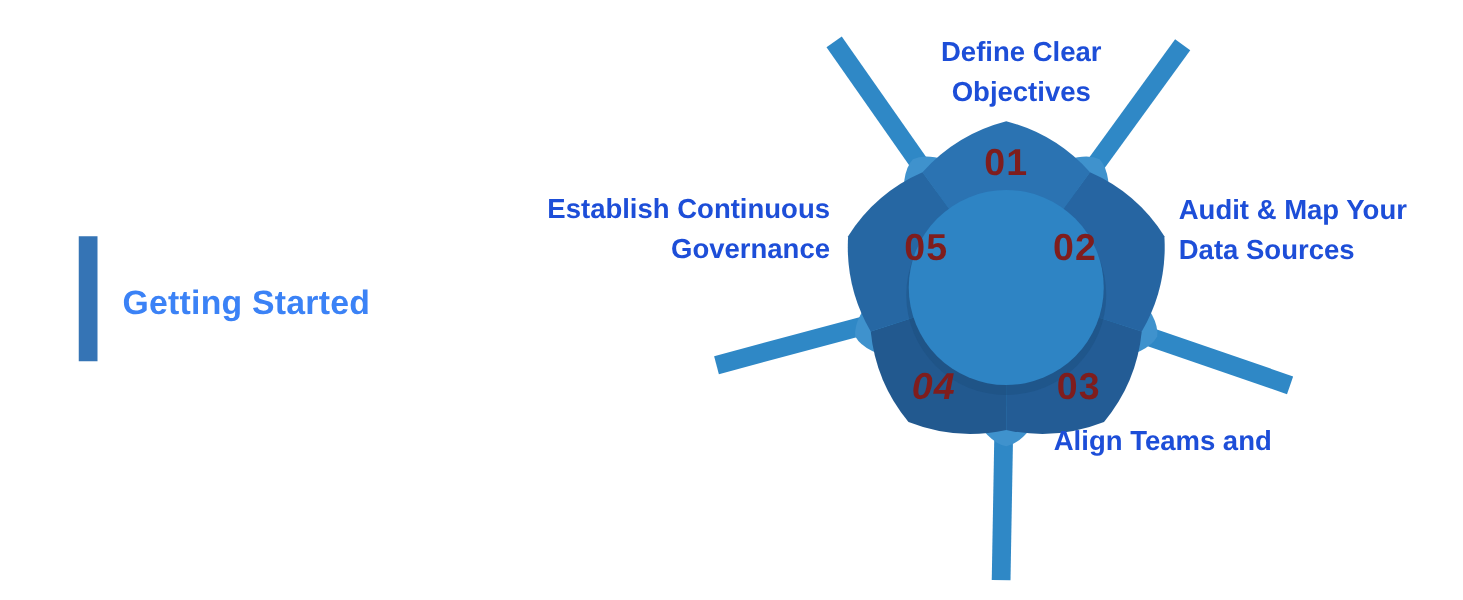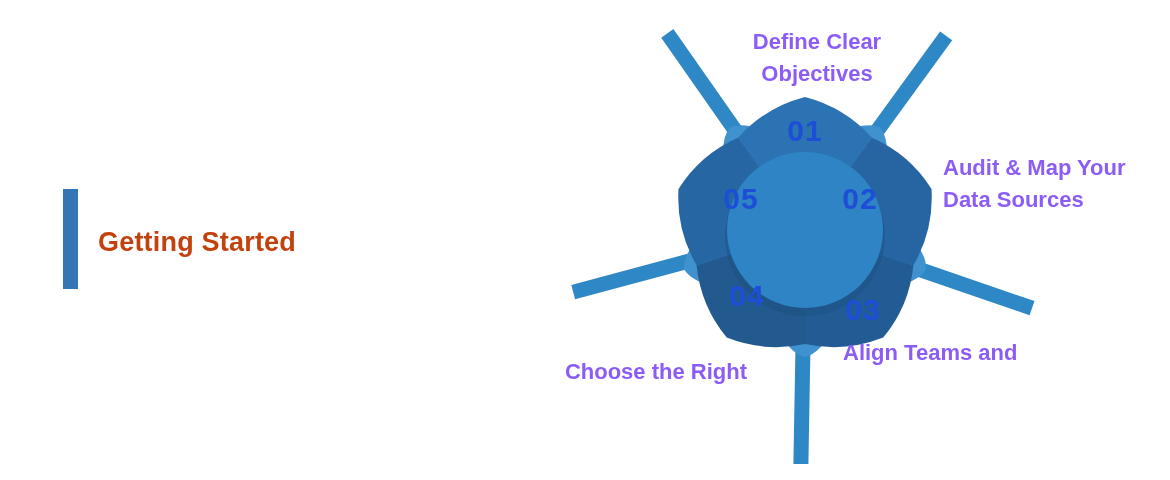--- a/index.html
+++ b/index.html
@@ -3,43 +3,43 @@
 <meta charset="utf-8">
 <style>
   html,body{margin:0;padding:0;background:#ffffff;}
   .canvas{
     position:relative;width:1170px;height:480px;background:#ffffff;overflow:hidden;
     font-family:"Liberation Sans",sans-serif;
   }
   .diagram-svg{position:absolute;left:0;top:0;}
   .accent-bar{position:absolute;left:63px;top:189px;width:15px;height:100px;background:#3574B5;}
   .page-title{
-    position:absolute;left:98px;top:227px;font-size:27px;font-weight:700;color:#c2410c;
+    position:absolute;left:98px;top:227px;font-size:27px;font-weight:700;color:#3b82f6;
     letter-spacing:0.2px;white-space:nowrap;
   }
   .step-label{
-    position:absolute;font-size:22px;font-weight:700;color:#8b5cf6;line-height:32px;
+    position:absolute;font-size:22px;font-weight:700;color:#1d4ed8;line-height:32px;
   }
   .step-label span{display:block;}
   .lbl-center{text-align:center;}
   .lbl-left{text-align:left;}
   .lbl-right{text-align:right;}
   #lbl-1{left:697px;top:26px;width:240px;}
   #lbl-2{left:943px;top:152px;width:230px;}
   #lbl-3{left:843px;top:337px;width:230px;}
   #lbl-4{left:487px;top:356px;width:260px;}
   #lbl-5{left:404px;top:151px;width:260px;}
   .step-number{
-    position:absolute;color:#1d4ed8;font-size:30px;font-weight:700;letter-spacing:1px;
+    position:absolute;color:#7f1d1d;font-size:30px;font-weight:700;letter-spacing:1px;
     transform:translate(-50%,-50%);white-space:nowrap;
   }
   #num-1{left:805px;top:131px;}
   #num-2{left:860px;top:199px;}
   #num-3{left:863px;top:310px;}
-  #num-4{left:747px;top:296px;}
+  #num-4{left:747px;top:310px;font-style:italic;}
   #num-5{left:711px;top:199px;margin-left:30px;}
 </style>
 </head>
 <body>
 
 <div class="canvas">
 
   <svg class="diagram-svg" width="1170" height="480" viewBox="0 0 1170 480">
 
     <g>
@@ -81,19 +81,22 @@
     <span>Objectives</span>
   </div>
   <div class="step-label lbl-left" id="lbl-2">
     <span>Audit &amp; Map Your</span>
     <span>Data Sources</span>
   </div>
   <div class="step-label lbl-left" id="lbl-3">
     <span>Align Teams and</span>
   </div>
   <div class="step-label lbl-right" id="lbl-4">
-    <span>Choose the Right</span>
+  </div>
+  <div class="step-label lbl-right" id="lbl-5">
+    <span>Establish Continuous</span>
+    <span>Governance</span>
   </div>
 
   <div class="accent-bar"></div>
   <div class="page-title">Getting Started</div>
 
 </div>
 
 </body></html>

